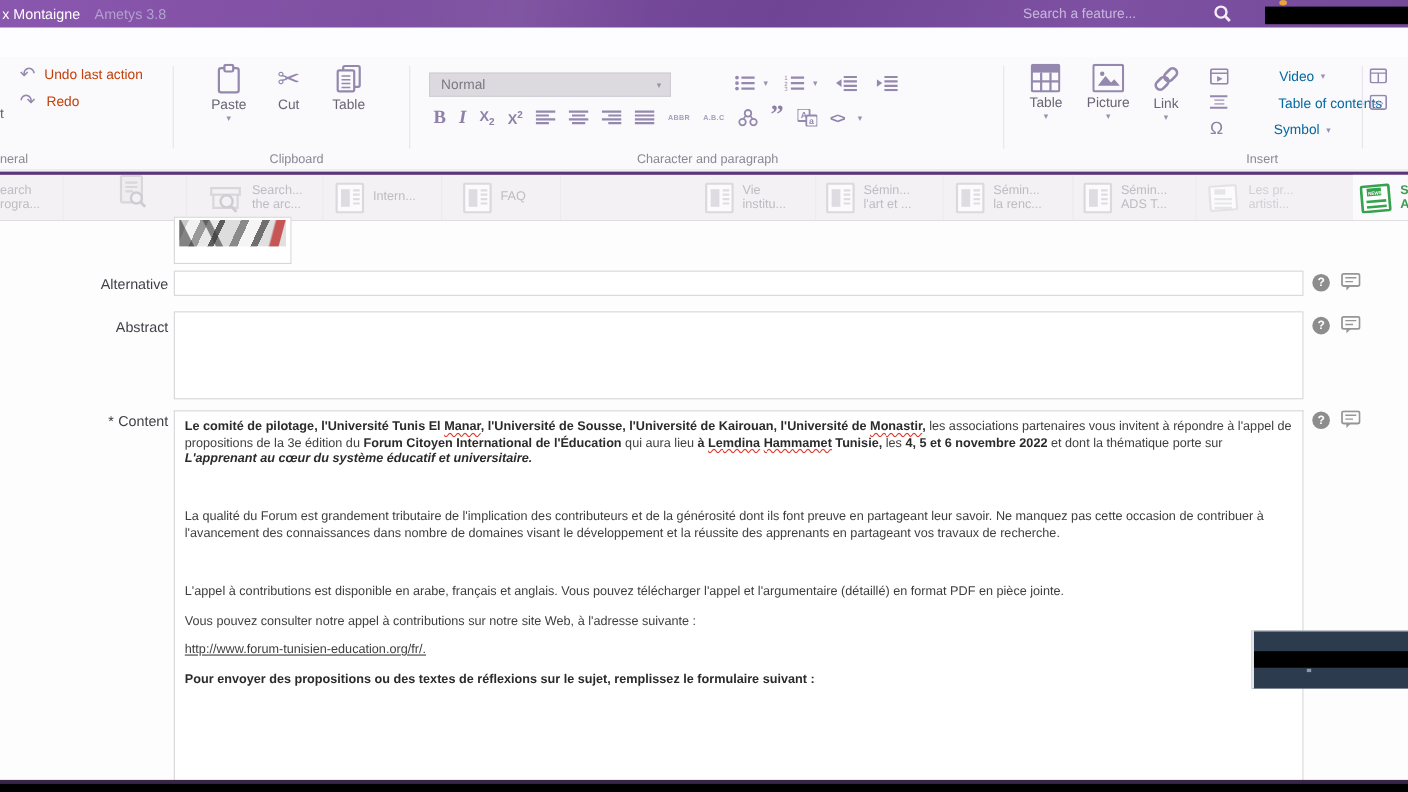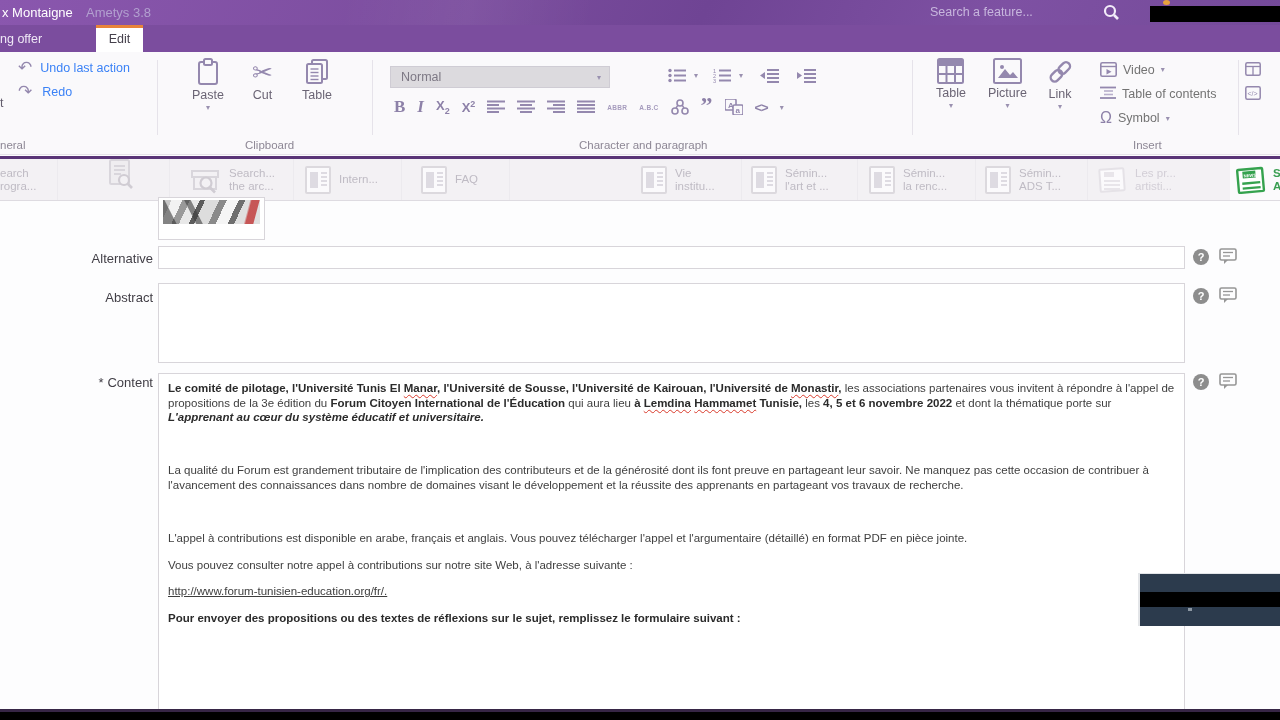--- a/index.html
+++ b/index.html
@@ -21,21 +21,21 @@
   
   .tabrow { position:absolute; left:0; top:25px; width:1280px; height:27px; background:#7b4d9e; }
   .tabrow .lefttab { position:absolute; left:0px; top:7px; font-size:12.5px; color:#efe8f6; }
   .tabrow .activetab { position:absolute; left:96px; top:0px; width:47px; height:27px; background:#fff;
     border-top:3px solid #e8833a; color:#45404c; font-size:12.5px; text-align:center; line-height:23px; }
 
   
   .ribbon { position:absolute; left:0; top:52px; width:1280px; height:103px; background:#faf9fb; border-bottom:1px solid #e6e3e9; }
   .grp-label { position:absolute; top:87px; font-size:11.5px; color:#8d8795; }
   .vdiv { position:absolute; top:8px; width:1px; height:75px; background:#e6e3ea; }
-  .rbtn-text { font-size:12.5px; color:#3b82f6; }
+  .rbtn-text { font-size:12.5px; color:#c2410c; }
   .icon { color:#9488ae; }
   .caret { font-size:8px; color:#9a91b0; }
 
   .undo-row { position:absolute; left:18px; top:9px; display:flex; gap:8px; align-items:center; }
   .redo-row { position:absolute; left:18px; top:33px; display:flex; gap:10px; align-items:center; }
   .arrow-g { font-size:17px; color:#9488ae; line-height:14px; }
   .frag-t { position:absolute; left:0; top:44px; font-size:12.5px; color:#635d6d; }
 
   .bigbtn { position:absolute; top:6px; display:flex; flex-direction:column; align-items:center; }
   .bigbtn .lbl { font-size:12.5px; color:#6a6474; margin-top:2px; }
@@ -50,21 +50,21 @@
   .glyph-b { font-family:"Liberation Serif", serif; font-weight:bold; font-size:17px; color:#8d81a8; }
   .glyph-i { font-family:"Liberation Serif", serif; font-style:italic; font-weight:bold; font-size:17px; color:#8d81a8; }
   .glyph-x { font-size:13px; font-weight:bold; color:#8d81a8; }
   .glyph-x sub,.glyph-x sup { font-size:9px; }
   .tinytxt { font-size:6.5px; font-weight:bold; color:#a59bbd; letter-spacing:.3px; }
   .glyph-q { font-family:"Liberation Serif", serif; font-size:24px; font-weight:bold; color:#8d81a8; line-height:10px; height:14px; }
   .glyph-code { font-size:13px; font-weight:bold; color:#8d81a8; letter-spacing:-1px; }
 
   .ins-big { top:6px; }
   .ins-small { position:absolute; display:flex; align-items:center; gap:6px; }
-  .ins-small .lbl { font-size:12.5px; color:#737373; }
+  .ins-small .lbl { font-size:12.5px; color:#0369a1;margin-left:40px; }
   .omega { font-size:16px; color:#8d81a8; line-height:16px; }
   .far-right-frag { position:absolute; display:flex; align-items:center; gap:20px; }
   .far-right-frag .lbl { font-size:12.5px; color:#6a6474; }
 
   
   .stripline { position:absolute; left:0; top:156px; width:1280px; height:3px; background:#5a3577; }
   .strip { position:absolute; left:0; top:159px; width:1280px; height:42px; background:#f3f1f4; border-bottom:1px solid #dedbe1; }
   .ctab { position:absolute; top:0; height:41px; display:flex; align-items:center; gap:7px; border-right:1px solid #eceaee; padding-left:6px; }
   .ctab-label { font-size:11.5px; color:#bfbbc4; line-height:13px; white-space:nowrap; }
   .ctab.single .ctab-label { line-height:41px; }
@@ -117,24 +117,20 @@
     <span class="tb-search-ic">
       <svg width="17" height="17" viewBox="0 0 17 17">
           <circle cx="7" cy="7" r="5" fill="none" stroke="#f3ecf9" stroke-width="2.2"></circle>
           <line x1="11" y1="11" x2="15" y2="15" stroke="#f3ecf9" stroke-width="2.6"></line>
         </svg>
     </span>
     <span class="tb-dot"></span>
     <span class="tb-redact"></span>
   </div>
 
-  <div class="tabrow">
-    <span class="lefttab">ng offer</span>
-    <span class="activetab">Edit</span>
-  </div>
 
   <div class="ribbon">
 
     <div class="undo-row">
       <span class="arrow-g">↶</span>
       <span class="rbtn-text">Undo last action</span>
     </div>
     <div class="redo-row">
       <span class="arrow-g">↷</span>
       <span class="rbtn-text">Redo</span>

